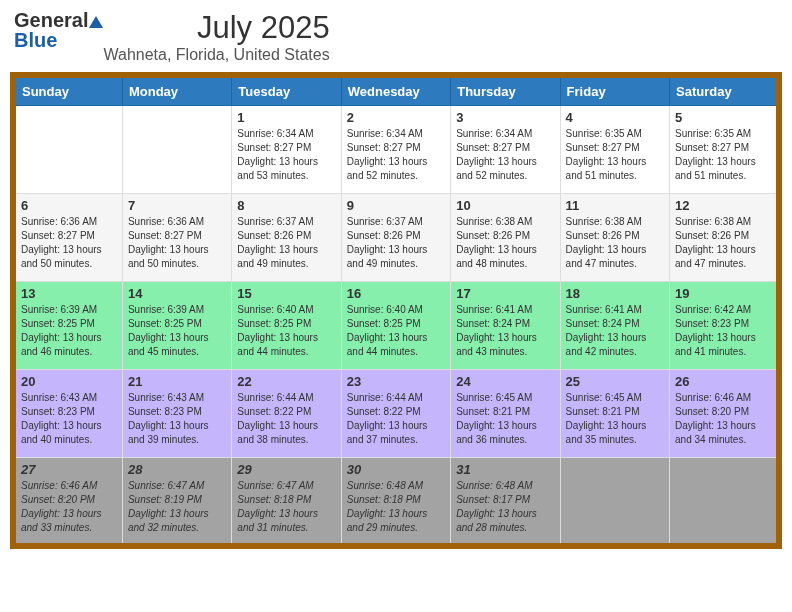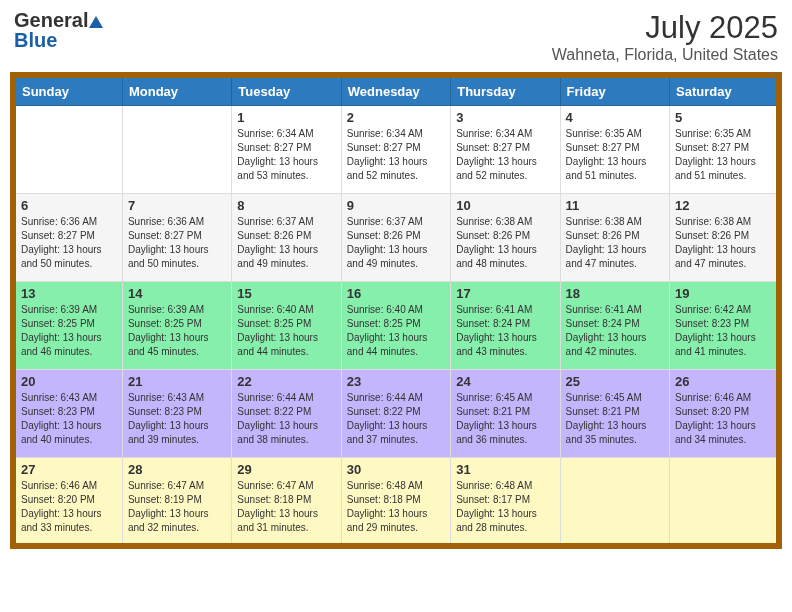--- a/index.html
+++ b/index.html
@@ -5,21 +5,21 @@
     * { box-sizing: border-box; margin: 0; padding: 0; }
     body {
       font-family: Arial, sans-serif;
       background: #fff;
       width: 792px;
       min-height: 612px;
       padding: 10px;
     }
     .header {
       display: flex;
-      justify-content: space-between;
+      justify-content: flex-start;
       align-items: flex-start;
       margin-bottom: 8px;
       padding: 0 4px;
     }
     .logo {
       display: flex;
       flex-direction: column;
       align-items: flex-start;
     }
     .title-block {
@@ -259,21 +259,21 @@
 Sunset: 8:21 PM
 Daylight: 13 hours and 35 minutes.</div>
         </td>
         <td>
           <span class="day-num">26</span>
           <div class="day-info" style="white-space: pre-line;">Sunrise: 6:46 AM
 Sunset: 8:20 PM
 Daylight: 13 hours and 34 minutes.</div>
         </td>
       </tr>
-      <tr style="background: #fef9c3;">
+      <tr style="background: #a3a3a3; font-style: italic;">
         <td>
           <span class="day-num">27</span>
           <div class="day-info" style="white-space: pre-line;">Sunrise: 6:46 AM
 Sunset: 8:20 PM
 Daylight: 13 hours and 33 minutes.</div>
         </td>
         <td>
           <span class="day-num">28</span>
           <div class="day-info" style="white-space: pre-line;">Sunrise: 6:47 AM
 Sunset: 8:19 PM

